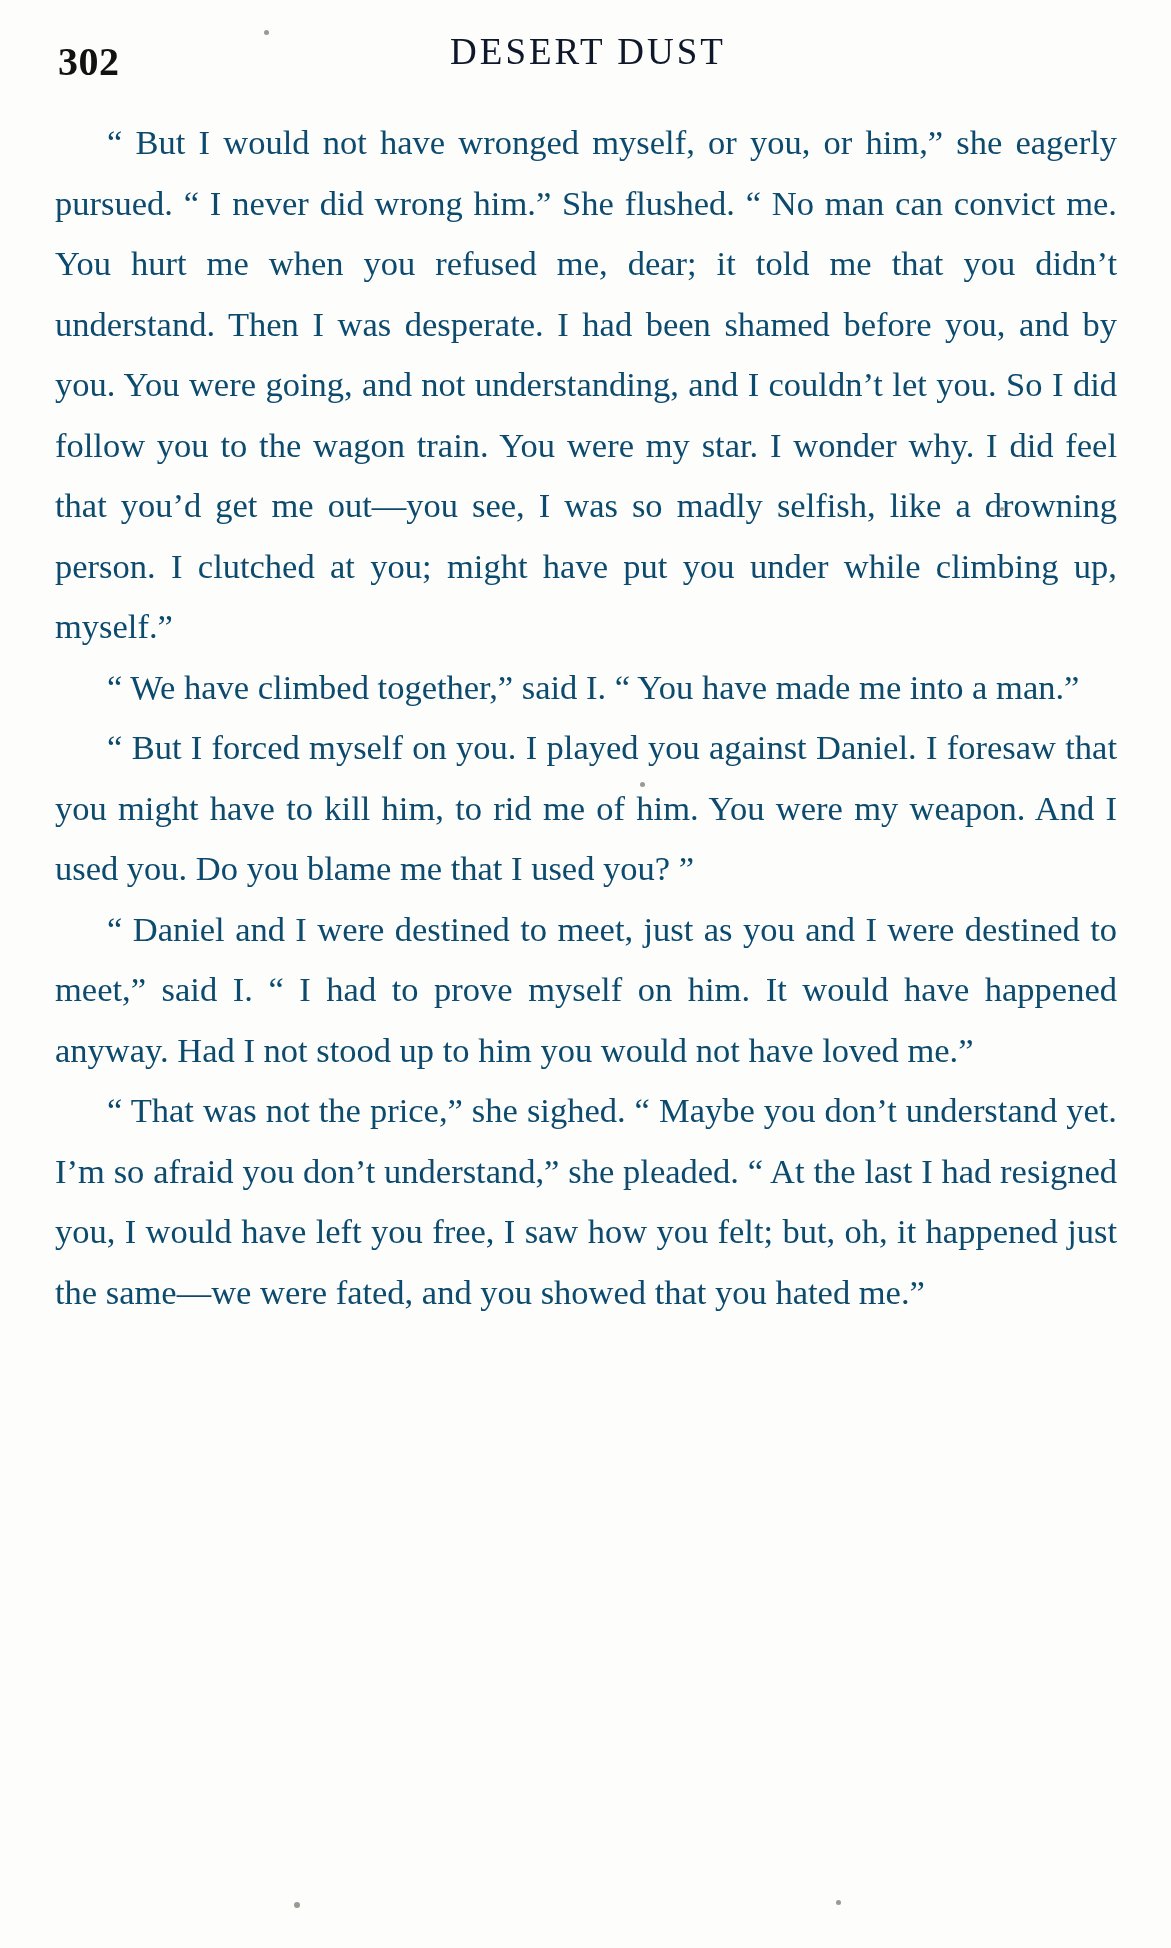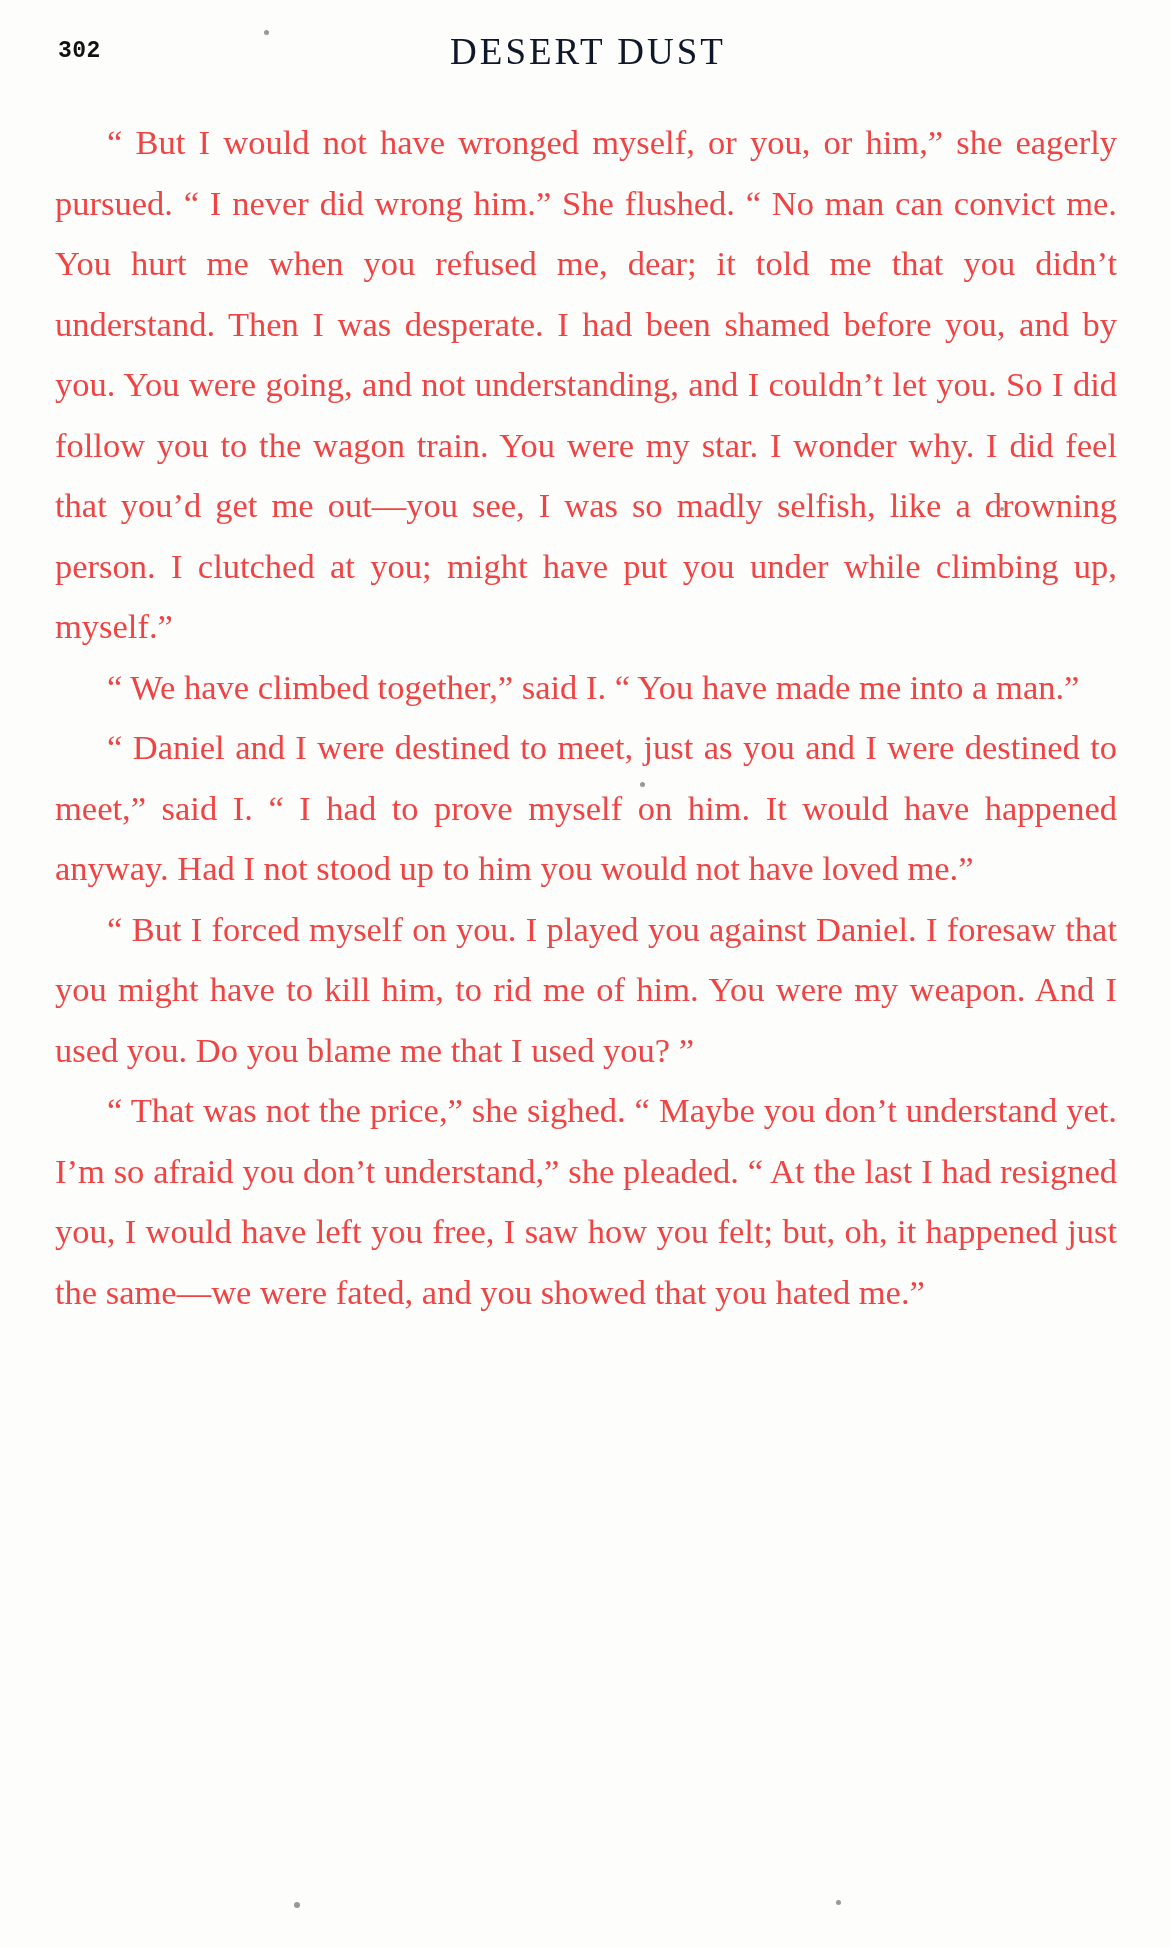--- a/index.html
+++ b/index.html
@@ -27,45 +27,44 @@
     position: absolute;
     left: 58px;
     top: 30px;
     width: 1060px;
     height: 52px;
   }
   .folio {
     position: absolute;
     left: 0;
     top: 8px;
-    font-size: 23px;
+    font-size: 40px;
     font-weight: bold;
     letter-spacing: 0.5px;
     color: #121212;
-    font-family: Liberation Mono, monospace;
   }
   .running-title {
     position: absolute;
     left: 0;
     top: 0;
     width: 1060px;
     text-align: center;
     font-size: 37px;
     letter-spacing: 3px;
     color: #0f172a;
   }
   .body-text {
     position: absolute;
     left: 55px;
     top: 112px;
     width: 1062px;
     font-size: 34.5px;
     line-height: 60.5px;
     text-align: justify;
-    color: #ef4444;
+    color: #0c4a6e;
   }
   .body-text p {
     margin: 0;
     text-indent: 52px;
     text-align: justify;
     text-justify: inter-word;
   }
   .body-text p:last-child {
     text-align: justify;
   }
@@ -86,22 +85,22 @@
 <div class="page">
 
   <div class="header">
     <div class="folio">302</div>
     <div class="running-title">DESERT DUST</div>
   </div>
 
   <div class="body-text">
     <p>“ But I would not have wronged myself, or you, or him,” she eagerly pursued. “ I never did wrong him.” She flushed. “ No man can convict me. You hurt me when you refused me, dear; it told me that you didn’t understand. Then I was desperate. I had been shamed before you, and by you. You were going, and not understanding, and I couldn’t let you. So I did follow you to the wagon train. You were my star. I wonder why. I did feel that you’d get me out—you see, I was so madly selfish, like a drowning person. I clutched at you; might have put you under while climbing up, myself.”</p>
     <p>“ We have climbed together,” said I. “ You have made me into a man.”</p>
+    <p>“ But I forced myself on you. I played you against Daniel. I foresaw that you might have to kill him, to rid me of him. You were my weapon. And I used you. Do you blame me that I used you? ”</p>
     <p>“ Daniel and I were destined to meet, just as you and I were destined to meet,” said I. “ I had to prove myself on him. It would have happened anyway. Had I not stood up to him you would not have loved me.”</p>
-    <p>“ But I forced myself on you. I played you against Daniel. I foresaw that you might have to kill him, to rid me of him. You were my weapon. And I used you. Do you blame me that I used you? ”</p>
     <p>“ That was not the price,” she sighed. “ Maybe you don’t understand yet. I’m so afraid you don’t understand,” she pleaded. “ At the last I had resigned you, I would have left you free, I saw how you felt; but, oh, it happened just the same—we were fated, and you showed that you hated me.”</p>
   </div>
 
   <div class="speck s1"></div>
   <div class="speck s2"></div>
   <div class="speck s3"></div>
   <div class="speck s4"></div>
   <div class="speck s5"></div>
 
 </div>

